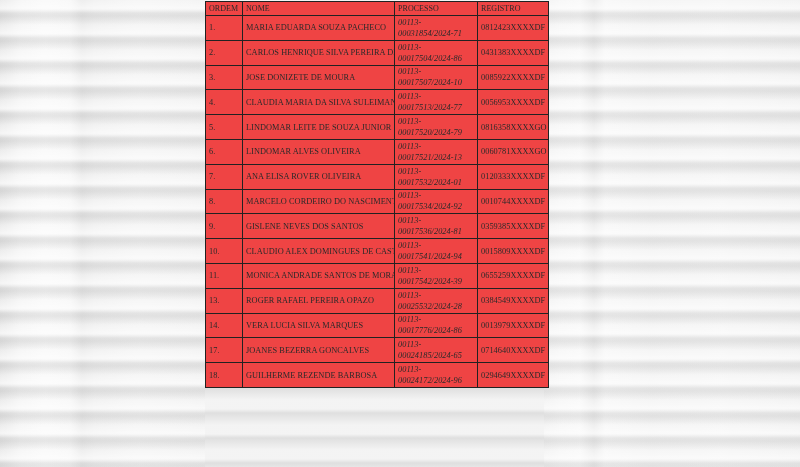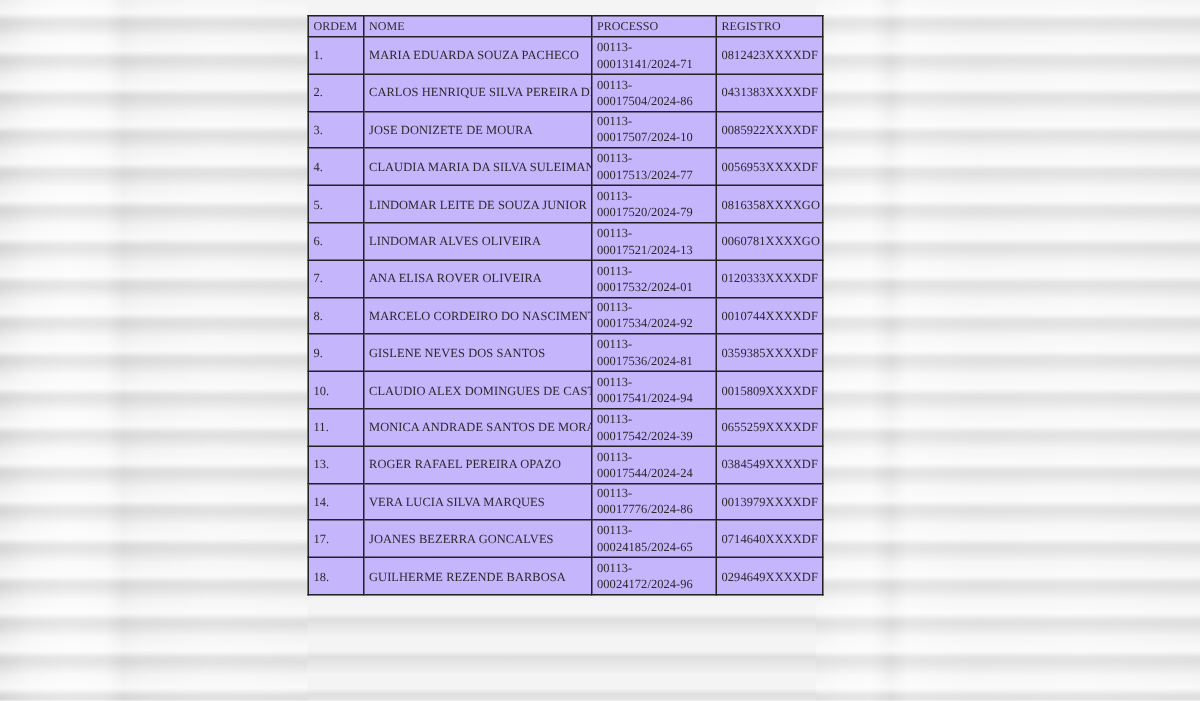--- a/index.html
+++ b/index.html
@@ -43,24 +43,24 @@
       background:
         repeating-linear-gradient(180deg,
           rgba(255,255,255,0) 0px, rgba(255,255,255,0.6) 8px,
           rgba(205,205,205,0.25) 16px, rgba(255,255,255,0) 25px);
       opacity: 0.8;
     }
 
     .doc-table {
       position: absolute;
       left: 205px;
-      top: 10px;
+      top: 1px;
       width: 339px;
       border-collapse: collapse;
-      background: #c4b5fd;
+      background: #ef4444;
       color: #2a2a2a;
       table-layout: fixed;
       font-size: 8.3px;
       letter-spacing: 0.05px;
     }
     .doc-table th, .doc-table td {
       border: 1px solid #222222;
       padding: 0 3px;
       vertical-align: middle;
       overflow: hidden;
@@ -74,21 +74,21 @@
     }
     .doc-table th.col-ordem { text-align: left; }
     .doc-table td {
       height: 23.8px;
       line-height: 11px;
     }
     .col-ordem { width: 30px; }
     .col-nome { width: 145px; }
     .col-processo { width: 76px; }
     .col-registro { width: 64px; text-align: center; }
-    .proc-line { display: block; }
+    .proc-line { display: block; font-style: italic; }
     .nome-wrap { white-space: normal; }
   </style>
 </head>
 <body>
 
 <div class="blur-left"></div>
 <div class="blur-right"></div>
 
 <table class="doc-table">
   <thead>
@@ -98,21 +98,21 @@
       <th class="col-processo">PROCESSO</th>
       <th class="col-registro">REGISTRO</th>
     </tr>
   </thead>
   <tbody id="table-body">
       <tr>
         <td class="col-ordem">1.</td>
         <td class="col-nome nome-wrap">MARIA EDUARDA SOUZA PACHECO</td>
         <td class="col-processo">
           <span class="proc-line">00113-</span>
-          <span class="proc-line">00013141/2024-71</span>
+          <span class="proc-line">00031854/2024-71</span>
         </td>
         <td class="col-registro">0812423XXXXDF</td>
       </tr>
       <tr>
         <td class="col-ordem">2.</td>
         <td class="col-nome nome-wrap">CARLOS HENRIQUE SILVA PEREIRA DE SOUSA</td>
         <td class="col-processo">
           <span class="proc-line">00113-</span>
           <span class="proc-line">00017504/2024-86</span>
         </td>
@@ -197,21 +197,21 @@
           <span class="proc-line">00113-</span>
           <span class="proc-line">00017542/2024-39</span>
         </td>
         <td class="col-registro">0655259XXXXDF</td>
       </tr>
       <tr>
         <td class="col-ordem">13.</td>
         <td class="col-nome nome-wrap">ROGER RAFAEL PEREIRA OPAZO</td>
         <td class="col-processo">
           <span class="proc-line">00113-</span>
-          <span class="proc-line">00017544/2024-24</span>
+          <span class="proc-line">00025532/2024-28</span>
         </td>
         <td class="col-registro">0384549XXXXDF</td>
       </tr>
       <tr>
         <td class="col-ordem">14.</td>
         <td class="col-nome nome-wrap">VERA LUCIA SILVA MARQUES</td>
         <td class="col-processo">
           <span class="proc-line">00113-</span>
           <span class="proc-line">00017776/2024-86</span>
         </td>

